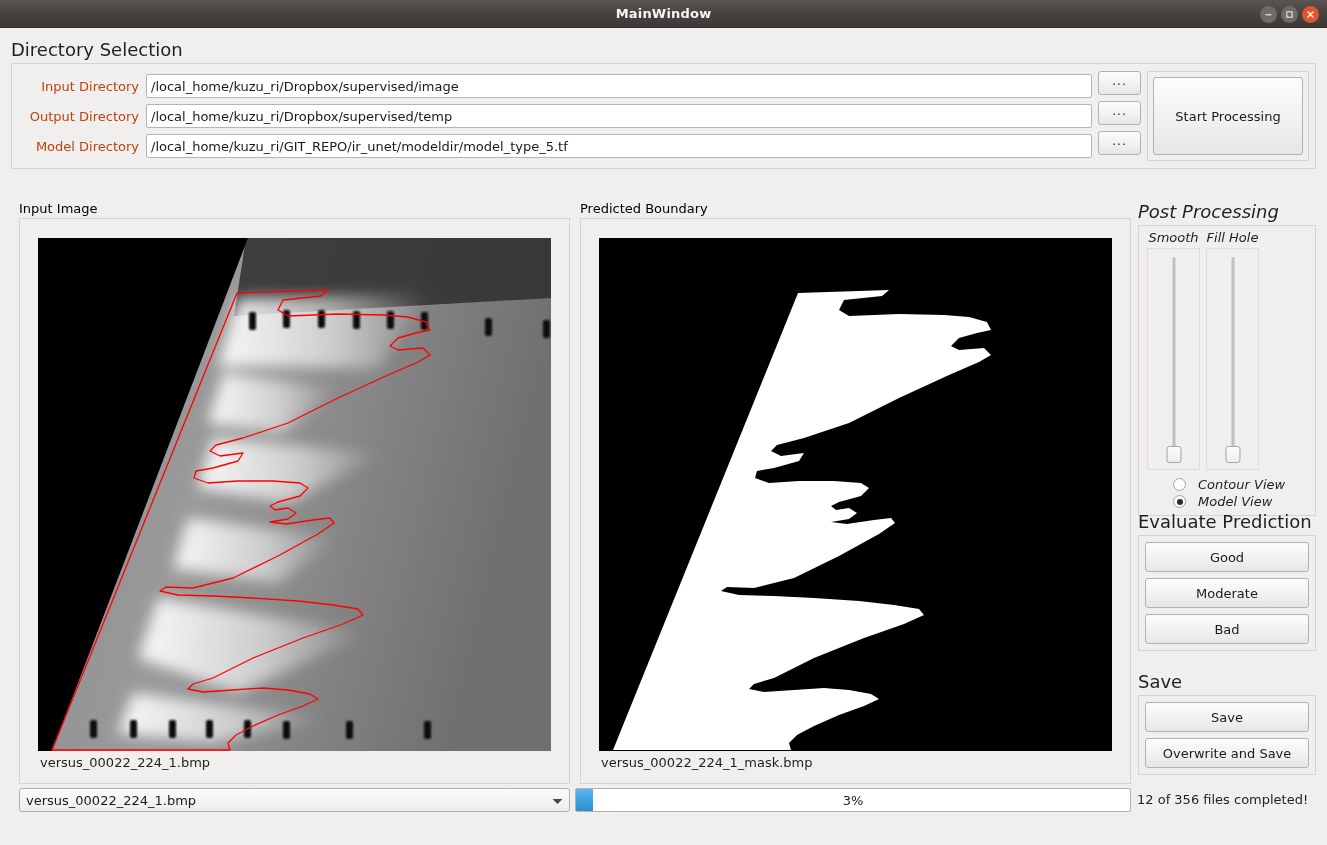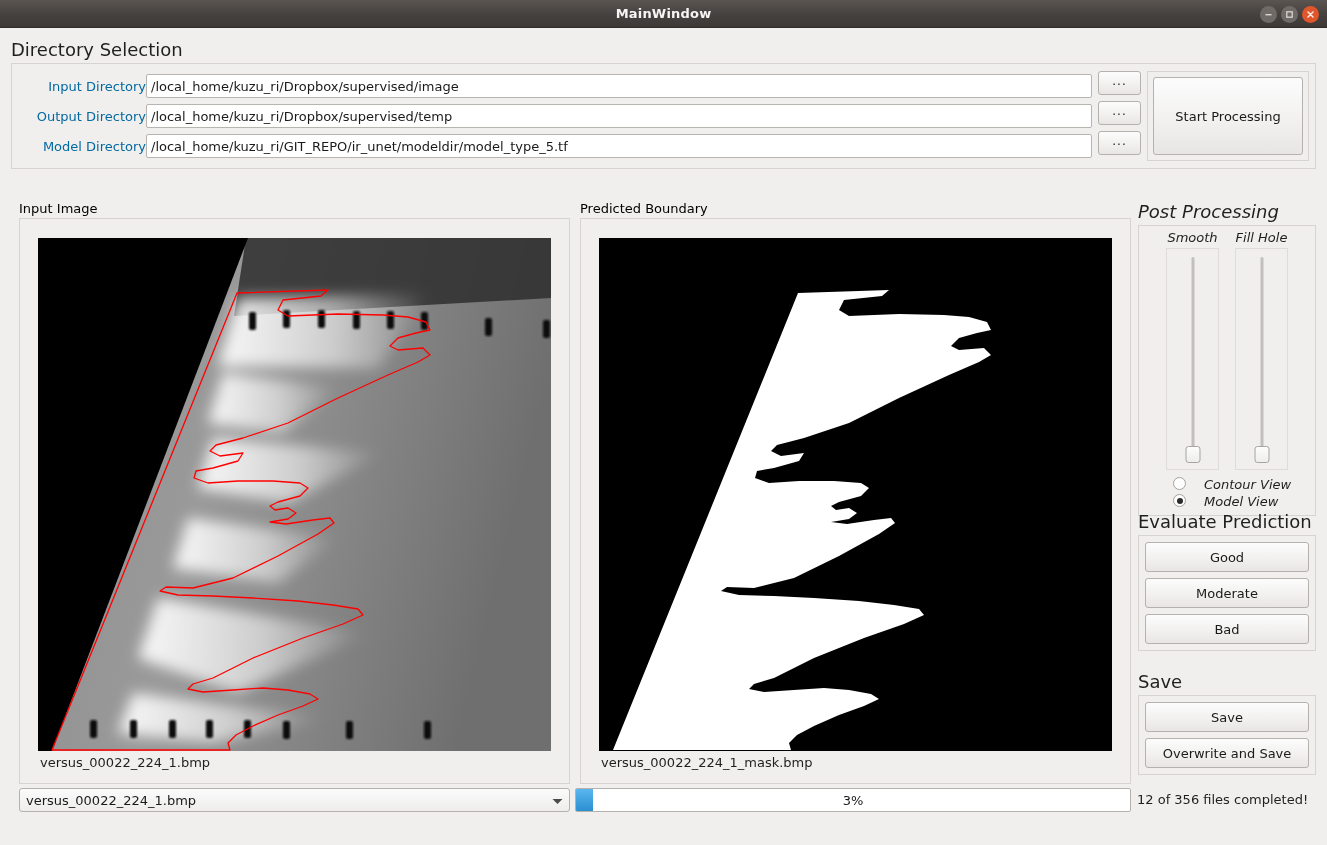--- a/index.html
+++ b/index.html
@@ -37,22 +37,22 @@
   
   .grp-title { font-size: 18px; color: #1f1f1f; margin-bottom: 3px; }
   .grp-box { border: 1px solid #d6d3d0; background: #f0efee; }
 
   
   #dirsel { position: absolute; left: 11px; top: 39px; width: 1305px; }
   #dirsel .grp-box { padding: 7px 6px 7px 6px; display: flex; align-items: flex-start; }
   .dir-rows { flex: 1; }
   .dir-row { display: flex; align-items: center; height: 30px; }
   .dir-label {
-    width: 128px; text-align: right; 
-    font-size: 13px; color: #0369a1; white-space: nowrap;
+    width: 128px; text-align: right; padding-right: 7px;
+    font-size: 13px; color: #c2410c; white-space: nowrap;
   }
   .dir-input {
     flex: 1; height: 24px; background: #ffffff;
     border: 1px solid #b8b4b0; border-radius: 2px;
     font-size: 13px; color: #1a1a1a; padding: 0 4px;
     font-family: "DejaVu Sans", "Liberation Sans", sans-serif;
     outline: none;
   }
   .dots-col { display: flex; flex-direction: column; gap: 6px; padding: 0 6px; }
   .btn {
@@ -71,38 +71,38 @@
   .imgframe {
     position: absolute; border: 1px solid #d6d3d0; background: #f0efee;
     display: flex; flex-direction: column; align-items: center;
   }
   .imgcanvas { position: relative; overflow: hidden; background: #000; }
   .imgcaption { font-size: 13px; color: #1f1f1f; align-self: flex-start;
                 padding: 4px 0 0 20px; }
 
   
   .rcol { position: absolute; left: 1138px; width: 178px; }
-  .slider-pair { display: flex; gap: 16px; justify-content: center; padding: 0 4px; }
+  .slider-pair { display: flex; gap: 6px; padding: 0 4px; }
   .slider-unit { display: flex; flex-direction: column; align-items: center; }
   .slider-cap { font-size: 13px; color: #1f1f1f; margin-bottom: 3px; }
   .slider-track-box {
     width: 53px; height: 222px; border: 1px solid #dedbd8; background: #f0efee;
     position: relative;
   }
   .slider-groove {
     position: absolute; left: 50%; transform: translateX(-50%);
     top: 8px; bottom: 8px; width: 3px; background: #c2bfbc; border-radius: 2px;
   }
   .slider-handle {
     position: absolute; left: 50%; transform: translateX(-50%);
     bottom: 6px; width: 15px; height: 17px;
     background: linear-gradient(180deg,#fdfdfd,#ededeb);
     border: 1px solid #a8a4a0; border-radius: 3px;
   }
-  .radio-row { display: flex; gap: 18px; padding: 2px 0 0 30px; }
+  .radio-row { display: flex; align-items: center; gap: 12px; padding: 2px 0 0 30px; }
   .radio {
     width: 13px; height: 13px; border-radius: 50%;
     border: 1px solid #a5a19d; background: #fdfdfd;
     display: flex; align-items: center; justify-content: center; flex: none;
   }
   .radio-dot { width: 6px; height: 6px; border-radius: 50%; background: #2b2b2b; }
   .radio-label { font-size: 13px; color: #1f1f1f; }
   .stack-box { border: 1px solid #d6d3d0; padding: 6px; display: flex;
                flex-direction: column; gap: 6px; }
   .btn-wide { width: 100%; height: 30px; font-size: 13px; }

